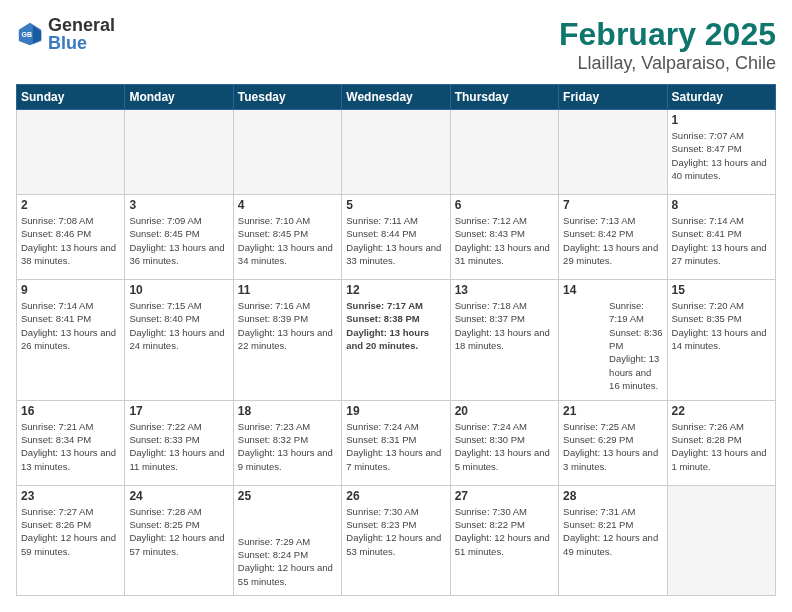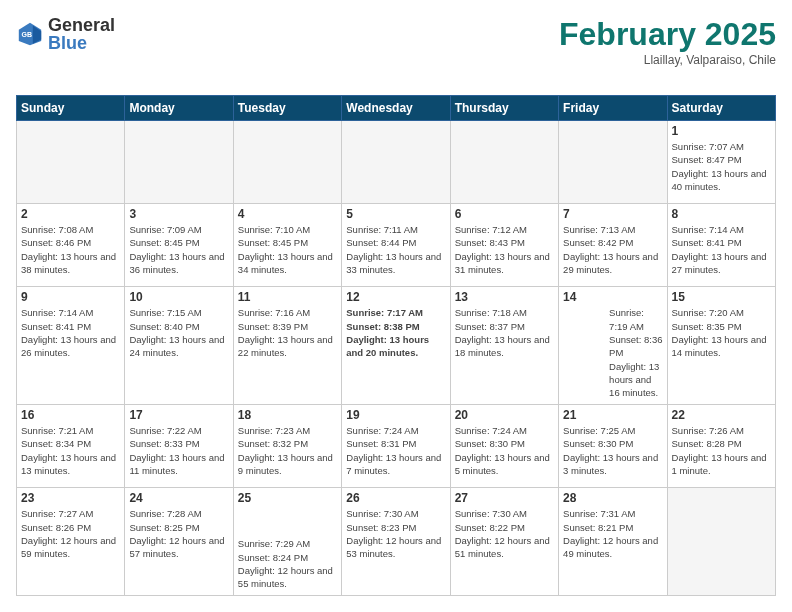--- a/index.html
+++ b/index.html
@@ -14,21 +14,21 @@
       width: 792px;
       height: 612px;
       padding: 16px;
       display: flex;
       flex-direction: column;
     }
     .header {
       display: flex;
       justify-content: space-between;
       align-items: flex-start;
-      margin-bottom: 28px;
+      margin-bottom: 10px;
     }
     .logo {
       display: flex;
       align-items: center;
     }
     .logo-text {
       display: flex;
       flex-direction: column;
       font-size: 18px;
       font-weight: bold;
@@ -43,21 +43,21 @@
     }
     .title-block {
       text-align: right;
     }
     .month-title {
       font-size: 32px;
       font-weight: bold;
       color: #0f766e;
     }
     .subtitle {
-      font-size: 12px;
+      font-size: 18px;
       color: #555;
     }
     .calendar {
       flex: 1;
       border: 1px solid #ccc;
       border-collapse: collapse;
       width: 100%;
       table-layout: fixed;
     }
     .calendar th {
@@ -257,21 +257,21 @@
           </td>
           <td>
             <span class="day-num">20</span>
             <div class="day-info" style="white-space: pre-line;">Sunrise: 7:24 AM
 Sunset: 8:30 PM
 Daylight: 13 hours and 5 minutes.</div>
           </td>
           <td>
             <span class="day-num">21</span>
             <div class="day-info" style="white-space: pre-line;">Sunrise: 7:25 AM
-Sunset: 8:30 PM
+Sunset: 6:29 PM
 Daylight: 13 hours and 3 minutes.</div>
           </td>
           <td>
             <span class="day-num">22</span>
             <div class="day-info" style="white-space: pre-line;">Sunrise: 7:26 AM
 Sunset: 8:28 PM
 Daylight: 13 hours and 1 minute.</div>
           </td>
         </tr>
         <tr>

